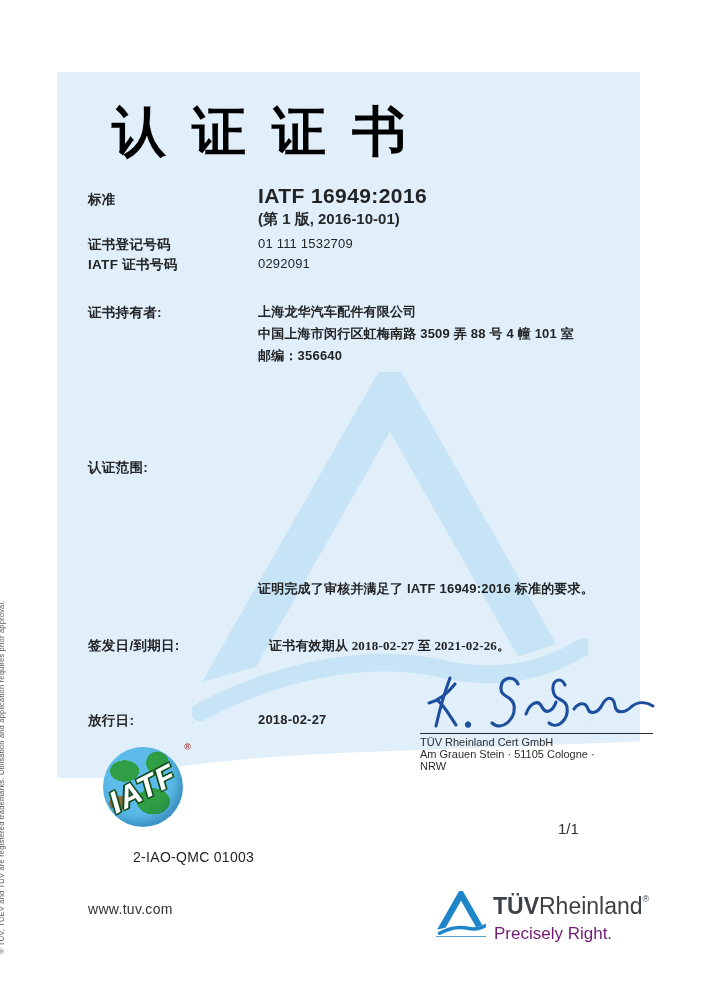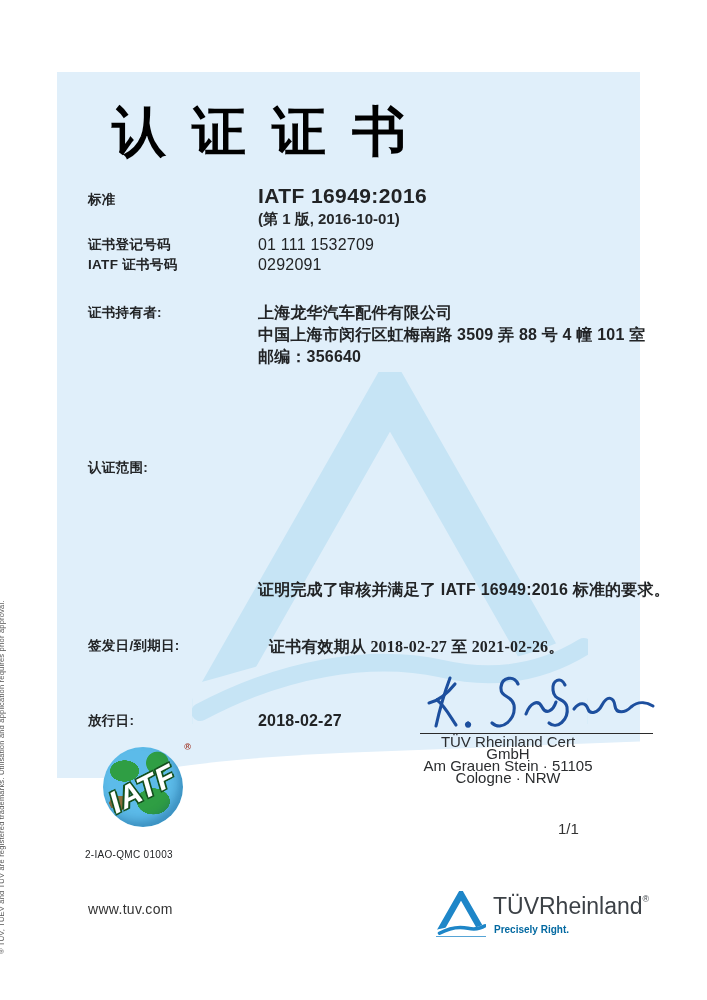--- a/index.html
+++ b/index.html
@@ -5,52 +5,52 @@
   html,body{margin:0;padding:0;background:#ffffff;}
   .page{position:relative;width:707px;height:1000px;background:#ffffff;overflow:hidden;
         font-family:"Liberation Sans","DejaVu Sans",sans-serif;color:#1c1c1e;}
   
   .panel{position:absolute;left:57px;top:72px;width:583px;height:706px;background:#e0effa;z-index:0;}
   .watermark{position:absolute;left:192px;top:372px;width:396px;height:352px;z-index:1;}
   .bottom-cover{position:absolute;left:28px;top:752px;width:680px;height:110px;background:#ffffff;
         transform:rotate(-2.2deg);border-top-left-radius:320px 50px;z-index:2;}
   .abs{position:absolute;z-index:3;}
   .lbl{font-size:13.5px;font-weight:700;color:#222426;letter-spacing:.3px;}
-  .val{font-size:16px;font-weight:600;color:#222426;letter-spacing:.2px;}
+  .val{font-size:13px;font-weight:600;color:#222426;letter-spacing:.2px;}
   .title{font-size:54px;font-weight:700;letter-spacing:26px;color:#000000;line-height:1;white-space:nowrap;}
   .std-val{font-size:21px;font-weight:700;color:#212325;letter-spacing:.4px;}
   .std-ed{font-size:15px;font-weight:700;color:#26282a;}
   .num{font-weight:500;}
   .sig-line{position:absolute;left:420px;top:733px;width:233px;border-top:1.6px solid #2b2b2b;z-index:3;}
-  .sig-block{position:absolute;left:420px;top:736px;width:176px;text-align:center;z-index:3;
-        font-size:15px;color:#2b2d2f;line-height:12px;}
+  .sig-block{position:absolute;left:420px;top:736px;width:176px;text-align:left;z-index:3;
+        font-size:11px;color:#2b2d2f;line-height:12px;}
   .side-note{position:absolute;left:6px;bottom:46px;transform-origin:0 100%;transform:rotate(-90deg);
         font-size:7.5px;color:#555;white-space:nowrap;z-index:4;letter-spacing:.2px;}
   
   .globe{position:absolute;left:103px;top:747px;width:80px;height:80px;border-radius:50%;z-index:3;
     background:
       radial-gradient(circle at 68% 20%, #2f9e44 0 13%, rgba(0,0,0,0) 14%),
       radial-gradient(ellipse 30% 22% at 27% 30%, #2f9e44 0 60%, rgba(0,0,0,0) 61%),
       radial-gradient(ellipse 34% 27% at 63% 68%, #2f9e44 0 60%, rgba(0,0,0,0) 61%),
       radial-gradient(ellipse 20% 15% at 20% 70%, #8a6d3b 0 60%, rgba(0,0,0,0) 61%),
       radial-gradient(circle at 45% 45%, #5cbbe9 0 60%, #3d9ed0 100%);
     box-shadow: inset -5px -7px 10px rgba(0,60,110,.28);}
   .globe-text{position:absolute;left:50%;top:52%;transform:translate(-50%,-50%) rotate(-27deg);
         font-size:31px;font-weight:800;font-style:italic;color:#fff;letter-spacing:1px;
         text-shadow:-1.5px -1.5px 0 #14501e,1.5px -1.5px 0 #14501e,-1.5px 1.5px 0 #14501e,1.5px 1.5px 0 #14501e;}
   .globe-reg{position:absolute;right:-8px;top:-5px;font-size:9px;color:#a03a2a;font-weight:700;font-style:normal;}
   
   .brand-text{position:absolute;left:493px;top:893px;z-index:3;white-space:nowrap;color:#3c4146;}
-  .brand-text .b1{font-size:23px;font-weight:400;}
+  .brand-text .b1{font-size:23px;font-weight:700;}
   .brand-text .b2{font-size:23px;font-weight:400;}
   .brand-text .breg{font-size:9px;vertical-align:top;position:relative;top:1px;}
-  .tagline{position:absolute;left:494px;top:924px;font-size:10px;font-weight:700;color:#0369a1;z-index:3;}
+  .tagline{position:absolute;left:494px;top:924px;font-size:17px;font-weight:400;color:#701a75;z-index:3;}
   .website{font-size:14px;font-weight:500;color:#333;letter-spacing:.3px;}
   .pageind{font-size:15px;color:#333;}
-  .code{font-size:10px;color:#232527;letter-spacing:.3px;}
+  .code{font-size:14px;color:#232527;letter-spacing:.3px;margin-left:48px;}
 </style>
 </head>
 <body>
 
 <div class="page">
 
   <div class="panel"></div>
 
   <svg class="watermark" viewBox="0 0 200 178">
     <path d="M100 10 L190 168 L10 168 Z" fill="none" stroke="#c6e4f5" stroke-width="20" stroke-linejoin="miter"></path>

